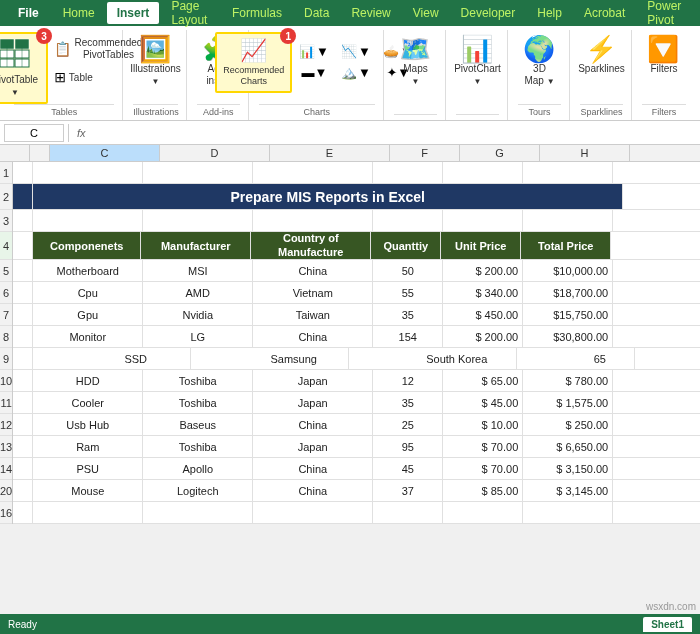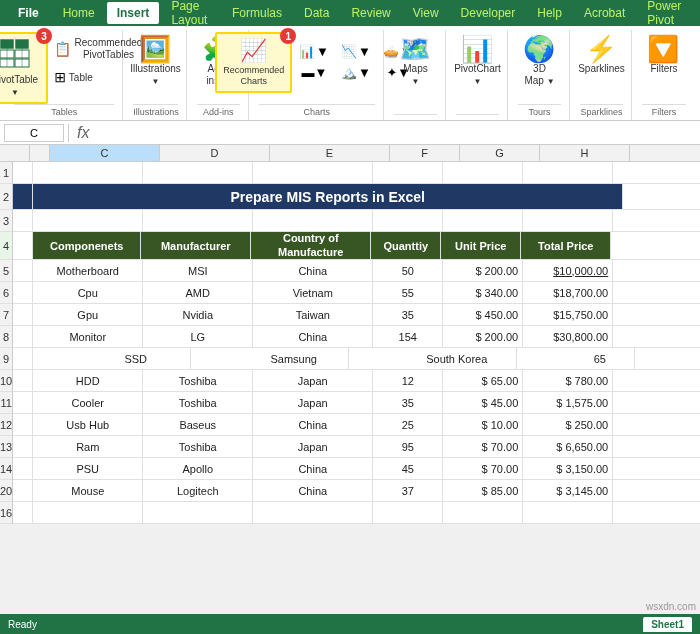--- a/index.html
+++ b/index.html
@@ -28,21 +28,21 @@
     .highlight-yellow { border: 2px solid #FFD700; background: #FFFACD; }
     .badge-circle { position: absolute; top: -6px; right: -6px; width: 16px; height: 16px; background: #e53935; color: #fff; border-radius: 50%; font-size: 10px; font-weight: bold; display: flex; align-items: center; justify-content: center; z-index: 10; }
     .badge-wrapper { position: relative; display: inline-block; }
 
     .small-group-col { display: flex; flex-direction: column; gap: 1px; }
 
     
     .formula-bar { background: #fff; border-bottom: 1px solid #ccc; display: flex; align-items: center; height: 24px; padding: 0 4px; gap: 4px; }
     .name-box { width: 60px; border: 1px solid #ccc; height: 18px; padding: 0 4px; font-size: 11px; text-align: center; }
     .formula-divider { width: 1px; background: #ccc; height: 18px; }
-    .fx-label { font-size: 16px; color: #666; font-style: italic; padding: 0 4px; }
+    .fx-label { font-size: 11px; color: #666; font-style: italic; padding: 0 4px; }
 
     
     .sheet-container { background: #fff; overflow: hidden; }
     .col-headers { display: flex; background: #f2f2f2; border-bottom: 1px solid #ccc; }
     .col-header { text-align: center; border-right: 1px solid #ccc; font-size: 11px; color: #333; padding: 2px 0; font-weight: normal; }
     .row-num-header { width: 30px; border-right: 1px solid #ccc; background: #f2f2f2; }
 
     .sheet-body { display: flex; }
     .row-nums { display: flex; flex-direction: column; background: #f2f2f2; border-right: 1px solid #ccc; }
     .row-num { text-align: center; border-bottom: 1px solid #e0e0e0; font-size: 11px; color: #333; display: flex; align-items: center; justify-content: center; }
@@ -324,21 +324,21 @@
         <div class="grid-cell header-cell" style="width:90px;">Total Price</div>
       </div>
 
       <div class="grid-row" style="height:22px;">
         <div class="grid-cell data-cell" style="width:20px;"></div>
         <div class="grid-cell data-cell" style="width:110px; justify-content:center;">Motherboard</div>
         <div class="grid-cell data-cell" style="width:110px; justify-content:center;">MSI</div>
         <div class="grid-cell data-cell" style="width:120px; justify-content:center;">China</div>
         <div class="grid-cell data-cell center" style="width:70px;">50</div>
         <div class="grid-cell data-cell right" style="width:80px;">$ 200.00</div>
-        <div class="grid-cell data-cell right" style="width:90px;text-decoration:underline;">$10,000.00</div>
+        <div class="grid-cell data-cell right" style="width:90px;">$10,000.00</div>
       </div>
 
       <div class="grid-row" style="height:22px;">
         <div class="grid-cell data-cell" style="width:20px;"></div>
         <div class="grid-cell data-cell" style="width:110px; justify-content:center;">Cpu</div>
         <div class="grid-cell data-cell" style="width:110px; justify-content:center;">AMD</div>
         <div class="grid-cell data-cell" style="width:120px; justify-content:center;">Vietnam</div>
         <div class="grid-cell data-cell center" style="width:70px;">55</div>
         <div class="grid-cell data-cell right" style="width:80px;">$ 340.00</div>
         <div class="grid-cell data-cell right" style="width:90px;">$18,700.00</div>

